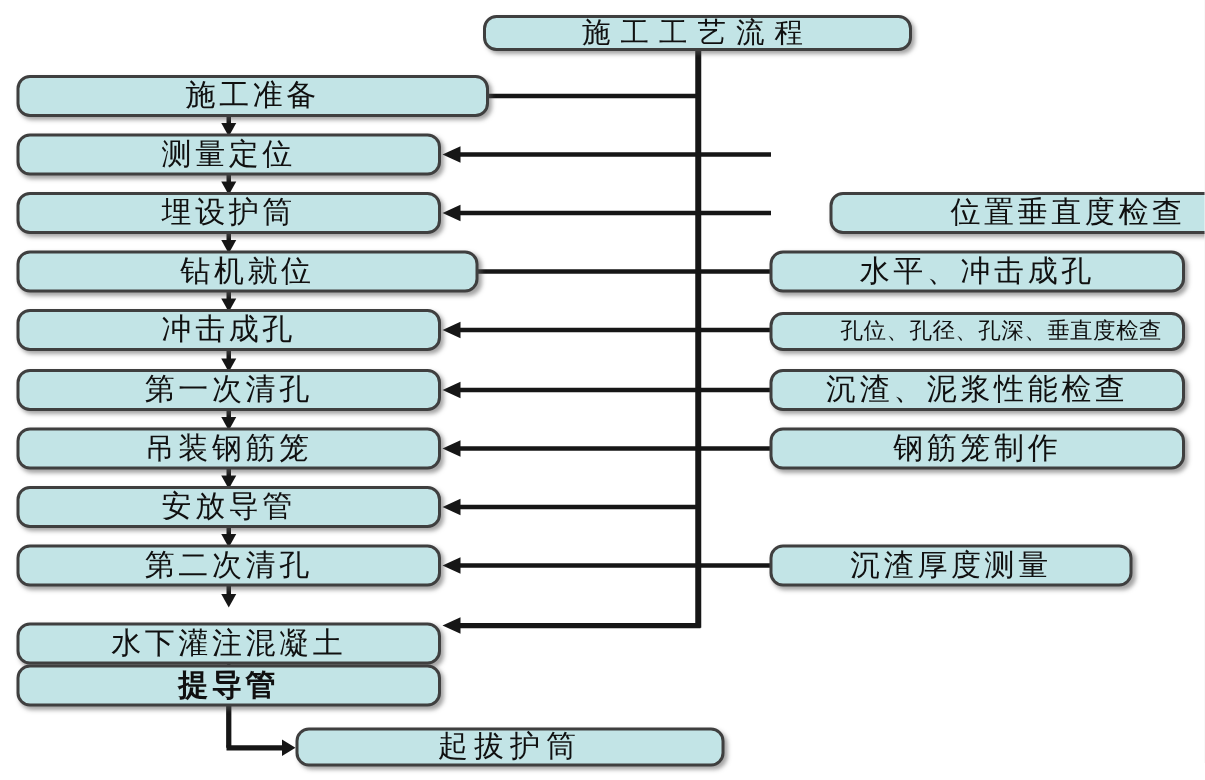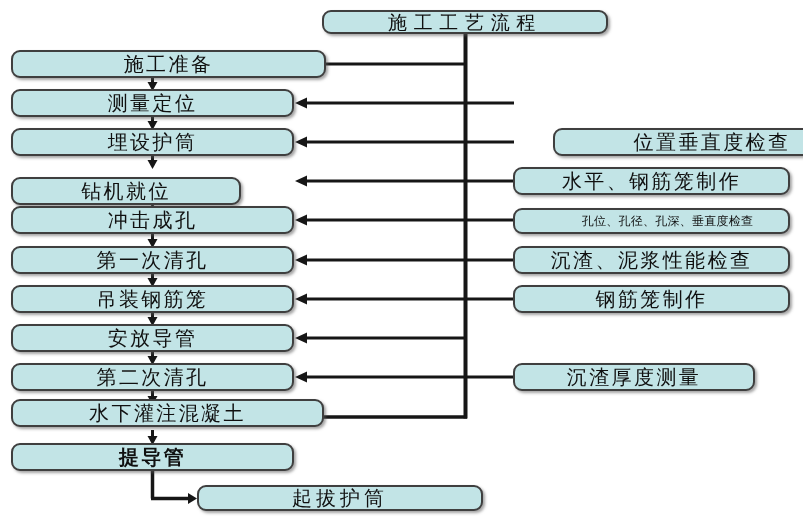--- a/index.html
+++ b/index.html
@@ -32,21 +32,21 @@
     border-radius:9px;
     box-shadow:2px 2px 3px rgba(90,90,90,.55);
     display:flex;align-items:center;justify-content:center;
     font-size:20px;color:#101010;
     letter-spacing:.12em;
     white-space:nowrap;
     line-height:1;
   }
   .box.title{letter-spacing:.35em;font-size:19px;}
   .box.final{letter-spacing:.2em;}
-  .box.small{font-size:12px;letter-spacing:.02em;padding-left:32px;}
+  .box.small{font-size:15px;letter-spacing:.02em;padding-left:32px;}
 </style>
 </head>
 <body>
 
 <div class="canvas">
 
   <svg class="connectors" viewBox="0 0 803 520" xmlns="http://www.w3.org/2000/svg">
     <g>
 
       <line x1="465.5" y1="33" x2="465.5" y2="418.5" stroke-width="4"></line>
@@ -97,31 +97,31 @@
       <line x1="151" y1="498.5" x2="189" y2="498.5" stroke-width="3.5"></line>
       <polygon points="188,493 188,504 197,498.5"></polygon>
     </g>
   </svg>
 
   <div class="box title" style="left:322px;top:10px;width:286px;height:24px;">施工工艺流程</div>
 
   <div class="box" style="left:11px;top:50px;width:315px;height:28px;">施工准备</div>
   <div class="box" style="left:11px;top:89px;width:283px;height:28px;">测量定位</div>
   <div class="box" style="left:11px;top:128px;width:283px;height:28px;">埋设护筒</div>
-  <div class="box" style="left:11px;top:177px;width:230px;height:28px;">钻机就位</div>
+  <div class="box" style="left:11px;top:167px;width:308px;height:28px;">钻机就位</div>
   <div class="box" style="left:11px;top:206px;width:283px;height:28px;">冲击成孔</div>
   <div class="box" style="left:11px;top:246px;width:283px;height:28px;">第一次清孔</div>
   <div class="box" style="left:11px;top:285px;width:283px;height:28px;">吊装钢筋笼</div>
   <div class="box" style="left:11px;top:324px;width:283px;height:28px;">安放导管</div>
   <div class="box" style="left:11px;top:363px;width:283px;height:28px;">第二次清孔</div>
-  <div class="box" style="left:11px;top:399px;width:313px;height:28px;">水下灌注混凝土</div>
+  <div class="box" style="left:11px;top:415px;width:283px;height:28px;">水下灌注混凝土</div>
   <div class="box" style="left:11px;top:443px;width:283px;height:28px;font-weight:bold;">提导管</div>
 
   <div class="box final" style="left:197px;top:485px;width:286px;height:26px;">起拔护筒</div>
 
   <div class="box" style="left:513px;top:128px;width:318px;height:28px;margin-left:40px;">位置垂直度检查</div>
-  <div class="box" style="left:513px;top:167px;width:277px;height:28px;">水平、钢筋笼制作</div>
+  <div class="box" style="left:513px;top:167px;width:277px;height:28px;">水平、冲击成孔</div>
   <div class="box small" style="left:513px;top:208px;width:277px;height:26px;">孔位、孔径、孔深、垂直度检查</div>
   <div class="box" style="left:513px;top:246px;width:277px;height:28px;">沉渣、泥浆性能检查</div>
   <div class="box" style="left:513px;top:285px;width:277px;height:28px;">钢筋笼制作</div>
   <div class="box" style="left:513px;top:363px;width:242px;height:28px;">沉渣厚度测量</div>
 
 </div>
 
 </body></html>

